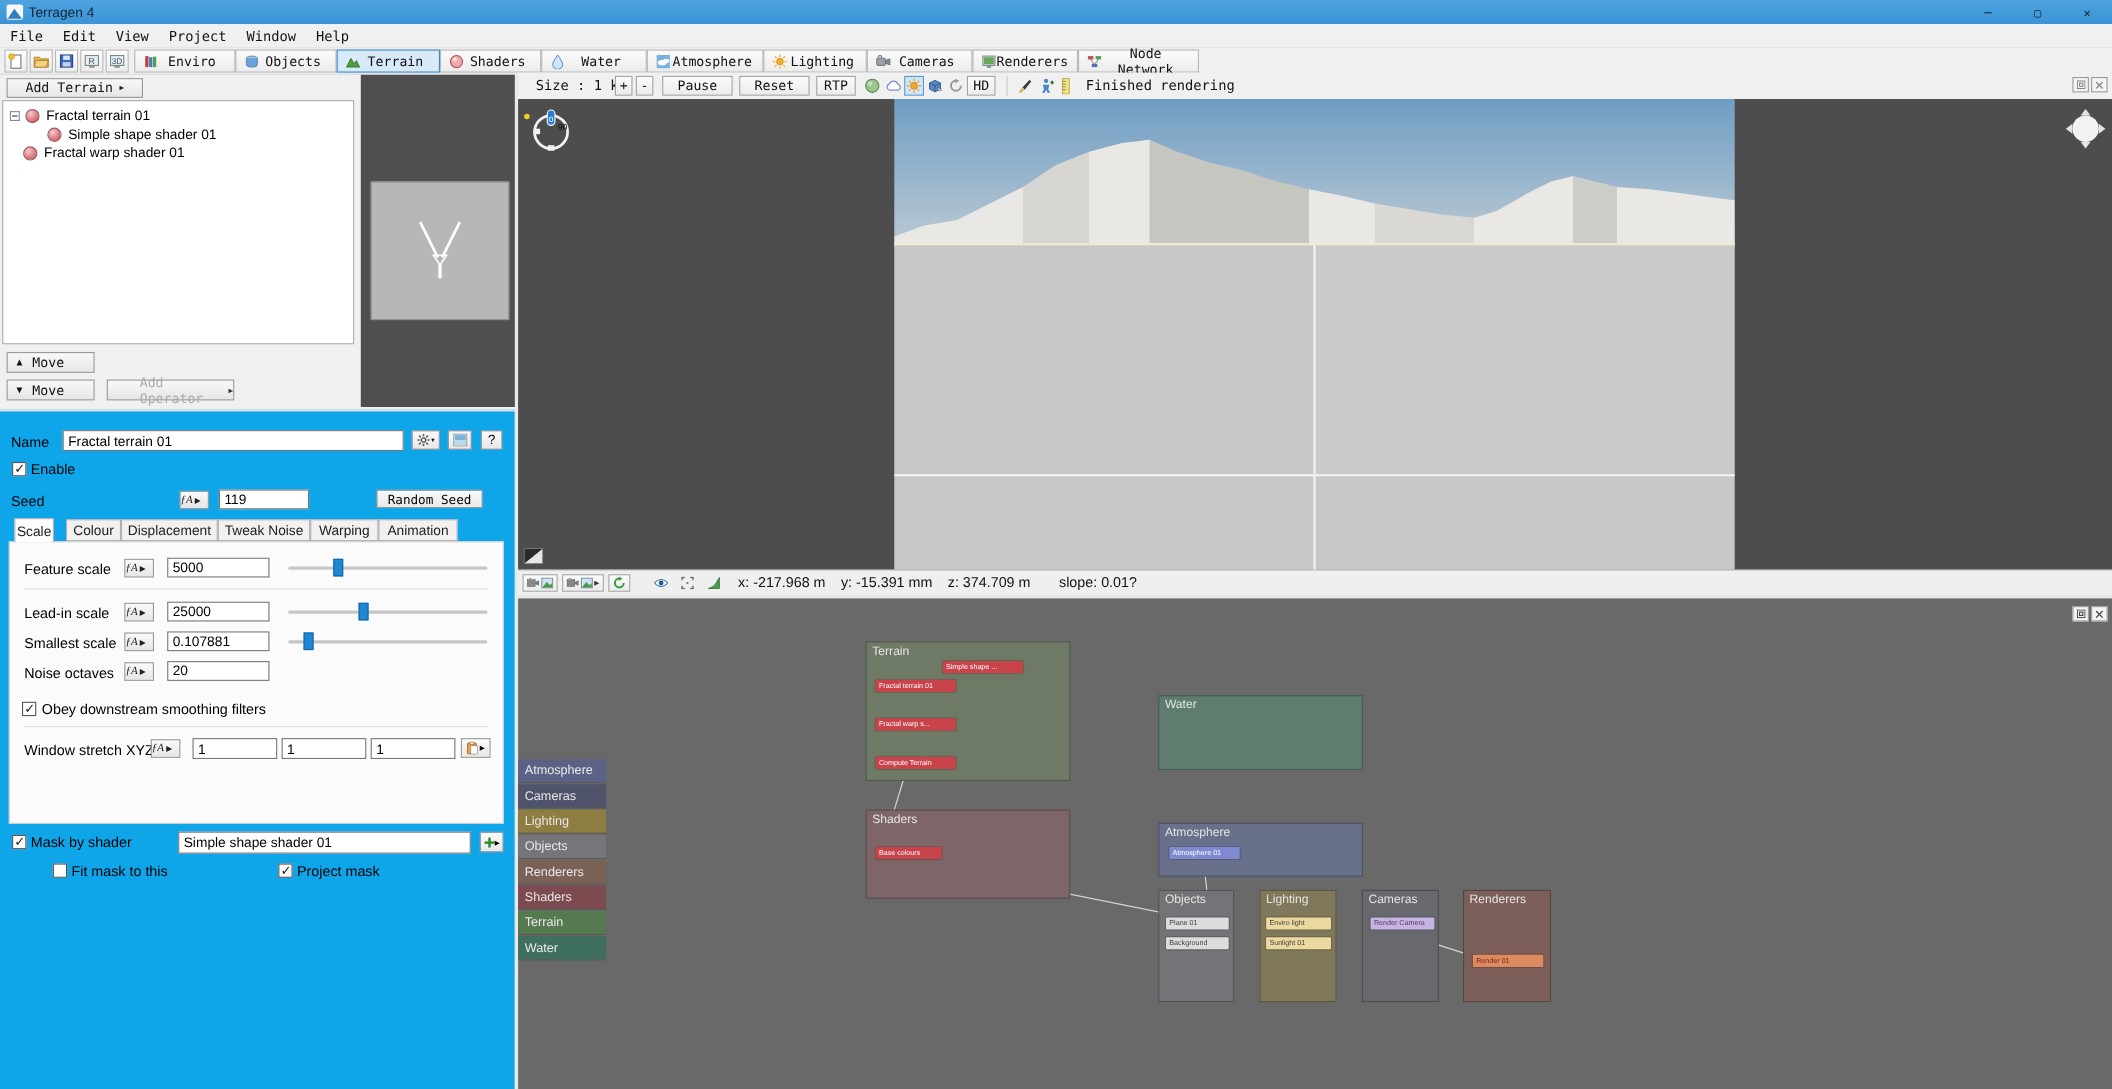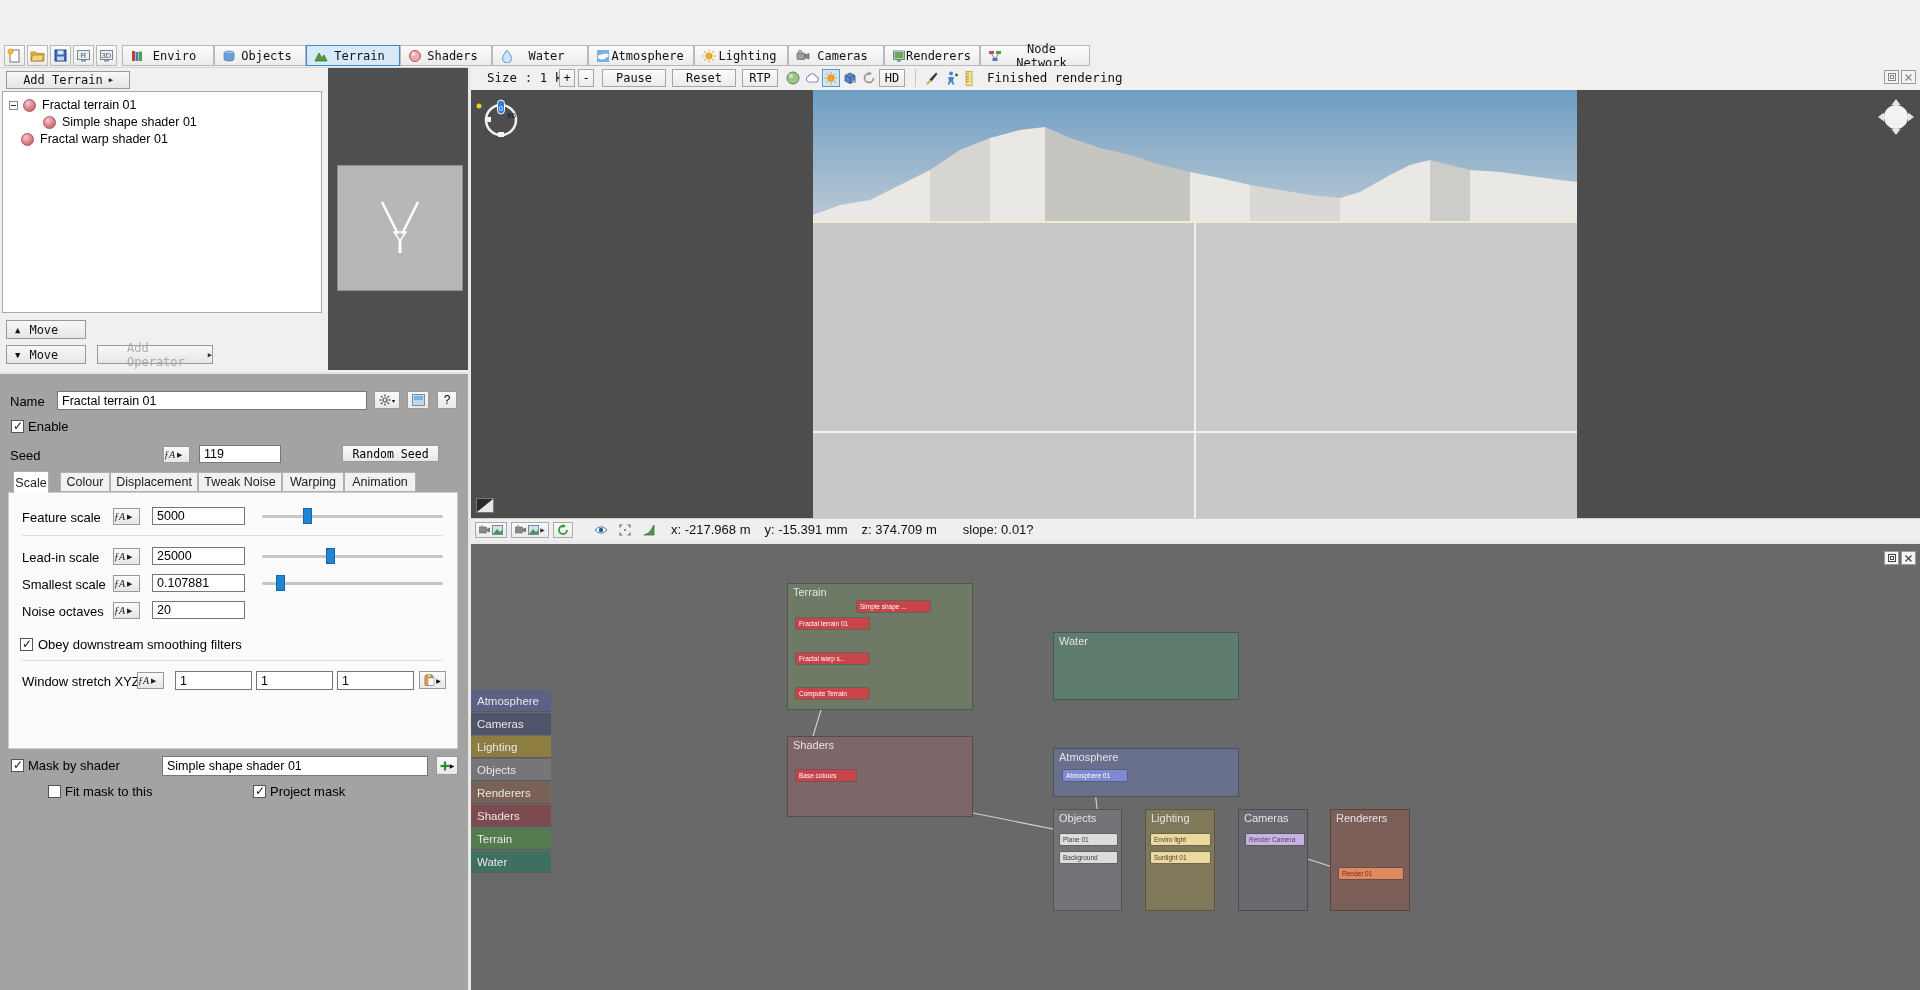--- a/index.html
+++ b/index.html
@@ -36,21 +36,21 @@
   .expander { width:9px; height:9px; border:1px solid #888; background:#fff; position:relative; margin-right:5px; }
   .expander::after { content:""; position:absolute; left:1px; top:3px; width:5px; height:1px; background:#333; }
   .sphere { width:13px; height:13px; border-radius:50%; background:radial-gradient(circle at 35% 30%, #f6c9cd, #e08a92 45%, #c25058); border:1px solid #9a5a5e; margin-right:6px; }
   .move-btn { position:absolute; width:80px; height:19px; justify-content:flex-start; padding-left:8px; gap:9px; }
   .add-operator { position:absolute; left:97px; top:277px; width:116px; height:19px; color:#aaa;padding-left:29px; }
   .add-operator .mini-arrow { color:#333; }
   .mini-col { position:absolute; left:328px; top:68px; width:143px; height:302px; background:#4f4f4f; }
   .minimap { position:absolute; left:9px; top:97px; width:126px; height:126px; background:#b7b7b7; border:1px solid #8e8e8e; }
 
   
-  .props { position:absolute; left:0; top:372px; width:468px; height:618px; background:#a3a3a3; border-top:2px solid #e5e5e5; font-size:13px; color:#000; }
+  .props { position:absolute; left:0; top:372px; width:468px; height:618px; background:#0ea5e9; border-top:2px solid #e5e5e5; font-size:13px; color:#000; }
   .lbl { position:absolute; font-size:13px; color:#000; }
   .tfield { position:absolute; border:1px solid #777; background:#fff; font-family:"Liberation Sans",sans-serif; font-size:12.5px; color:#000; padding:0 4px; }
   .sq-btn { position:absolute; height:18px; border:1px solid #999; background:linear-gradient(#fafafa,#e8e8e8); display:flex; align-items:center; justify-content:center; font-size:12px; }
   .cb { position:absolute; width:13px; height:13px; border:1px solid #555; background:#fff; }
   .cb.checked::after { content:"✓"; position:absolute; left:1px; top:-2px; font-size:12px; color:#222; }
   .fa-btn { position:absolute; width:27px; height:17px; border:1px solid #999; background:linear-gradient(#fafafa,#e6e6e6); display:flex; align-items:center; font-size:10px; font-style:italic; font-family:"Liberation Serif",serif; color:#222; gap:2px; }
   .fa-btn .mini-arrow { font-size:7px; font-style:normal; margin-left:0; }
   .ptab { position:absolute; top:0; height:20px; border:1px solid #b0b0b0; background:#f1f1f1; display:flex; align-items:center; justify-content:center; font-size:12.5px; color:#222; }
   .ptab.active { background:#fff; height:22px; top:-1px; border-bottom:none; z-index:2; }
   .groupbox { position:absolute; left:8px; top:118px; width:450px; height:257px; border:1px solid #ccc; background:#fbfbfb; }
@@ -93,21 +93,38 @@
   .nnode { position:absolute; height:11px; border-radius:1px; font-size:6.5px; line-height:11px; padding:0 3px; color:#fff; white-space:nowrap; overflow:hidden; box-shadow:0 0 0 1px rgba(0,0,0,0.15); }
   .nnode.light { color:#44403a; }
 
   svg { display:block; }
 </style>
 </head>
 <body>
 
 <div id="app">
 
-
+  <div class="titlebar">
+    <div class="appicon"></div>
+    <div class="title">Terragen 4</div>
+    <div class="win-controls">
+      <div class="win-btn">─</div>
+      <div class="win-btn">▢</div>
+      <div class="win-btn">✕</div>
+    </div>
+  </div>
+
+  <div class="menubar">
+    <div class="menu-item">File</div>
+    <div class="menu-item">Edit</div>
+    <div class="menu-item">View</div>
+    <div class="menu-item">Project</div>
+    <div class="menu-item">Window</div>
+    <div class="menu-item">Help</div>
+  </div>
 
   <div class="toolbar">
     <div class="tool-file-btn" style="left:4px">
       <svg width="15" height="15" viewBox="0 0 15 15">
           <rect x="3" y="2" width="9" height="12" fill="#fff" stroke="#777"></rect>
           <circle cx="3.5" cy="3.5" r="2.6" fill="#f4c230" stroke="#c89010" stroke-width="0.6"></circle>
         </svg>
     </div>
     <div class="tool-file-btn" style="left:27px">
       <svg width="15" height="15" viewBox="0 0 15 15">

